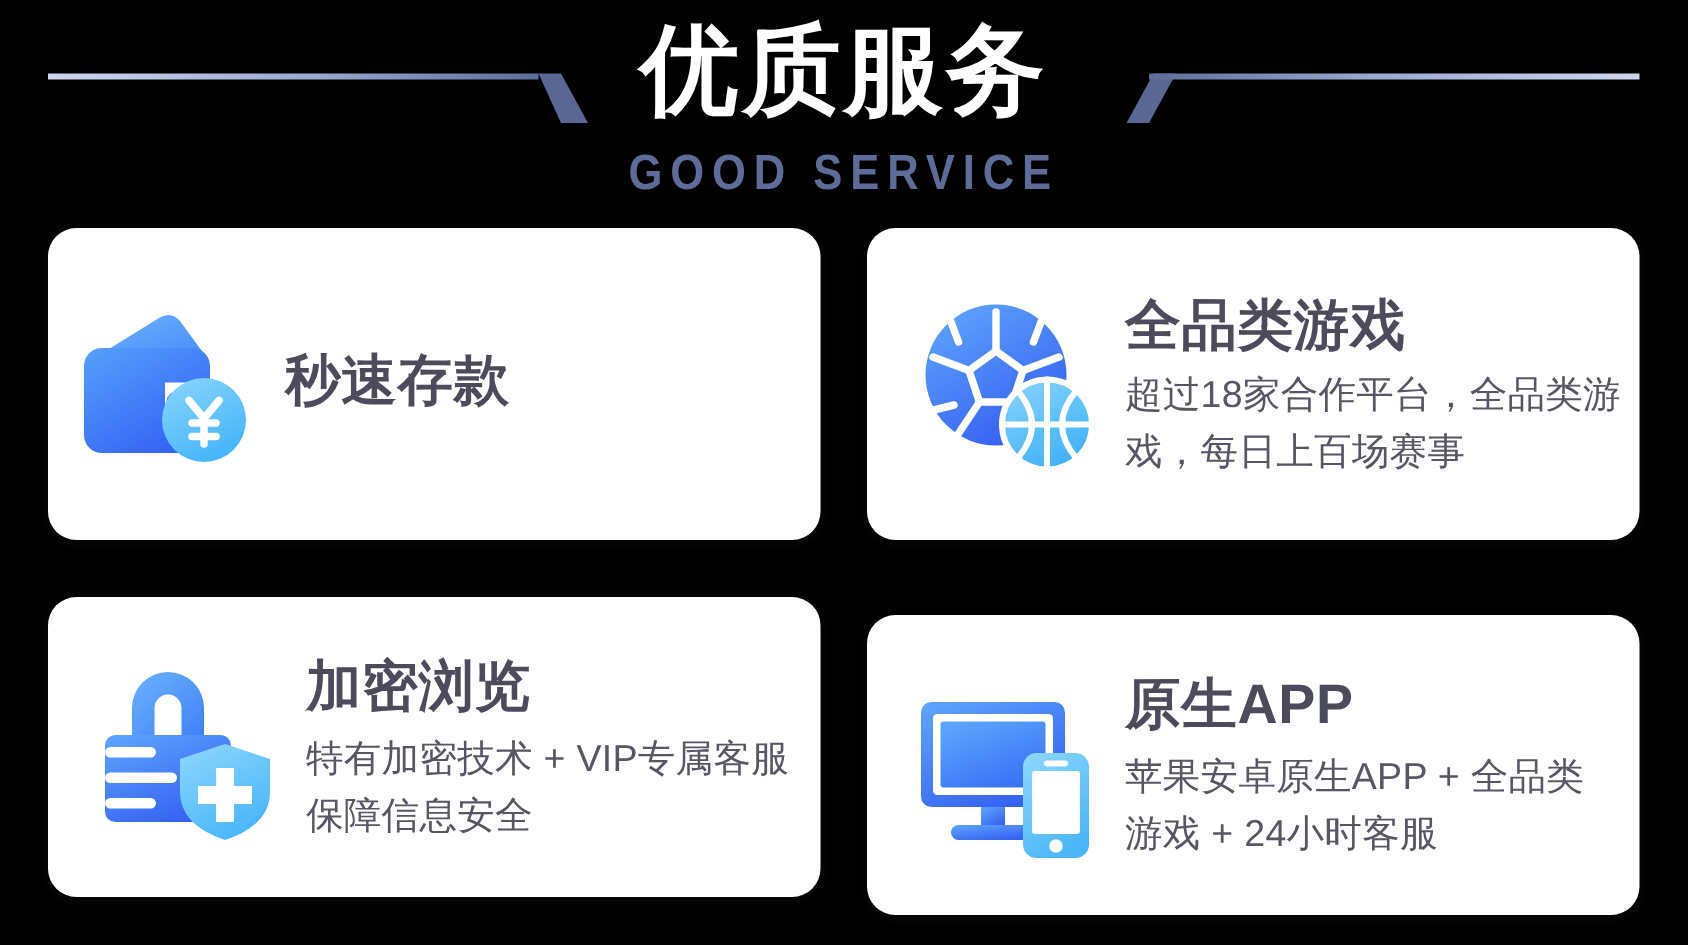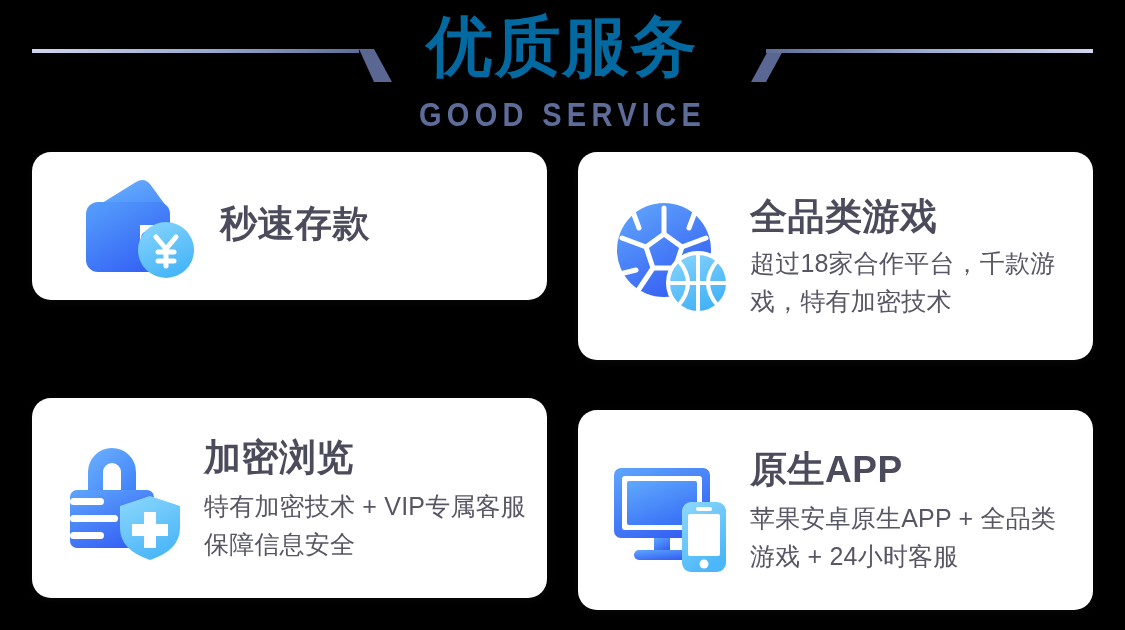--- a/index.html
+++ b/index.html
@@ -33,21 +33,21 @@
   }
   .header-title {
     position: absolute;
     left: 0;
     top: 6px;
     width: 1125px;
     text-align: center;
     font-size: 66px;
     line-height: 80px;
     font-weight: 900;
-    color: #0369a1;
+    color: #ffffff;
     letter-spacing: 2px;
     white-space: nowrap;
     font-family: "Liberation Sans", "DejaVu Sans", sans-serif;
   }
   .header-sub {
     position: absolute;
     left: 0;
     top: 96px;
     width: 1125px;
     text-align: center;
@@ -72,21 +72,21 @@
   .card {
     position: absolute;
     width: 515px;
     background: #ffffff;
     border-radius: 19px;
     box-shadow: 0 2px 10px rgba(255,255,255,0.04);
     display: flex;
     align-items: center;
     box-sizing: border-box;
   }
-  .card.c0 { left: 0;    top: 0;   height: 148px; padding: 0 16px 0 46px; }
+  .card.c0 { left: 0;    top: 0;   height: 208px; padding: 0 16px 0 16px; }
   .card.c1 { left: 546px; top: 0;   height: 208px; padding: 0 0 0 30px; }
   .card.c2 { left: 0;    top: 246px; height: 200px; padding: 0 16px 0 30px; justify-content: center; }
   .card.c3 { left: 546px; top: 246px; height: 200px; padding: 0 16px 0 30px; margin-top: 12px; }
 
   .card-icon {
     flex: 0 0 auto;
     width: 128px;
     height: 128px;
     position: relative;
     margin-right: 14px;
@@ -226,21 +226,21 @@
           <circle cx="90" cy="91" r="30"></circle>
           <path d="M90 61 V121"></path>
           <path d="M60 91 H120"></path>
           <path d="M70 68 Q90 91 70 114"></path>
           <path d="M110 68 Q90 91 110 114"></path>
         </g>
       </svg>
     </div>
     <div class="card-text">
       <div class="card-title">全品类游戏</div>
-      <div class="card-desc">超过18家合作平台，千款游戏，特有加密技术</div>
+      <div class="card-desc">超过18家合作平台，全品类游戏，每日上百场赛事</div>
     </div>
   </div>
 
   <div class="card c2">
     <div class="card-icon">
       <svg viewBox="0 0 128 128">
         <defs>
           <linearGradient id="lockGrad" x1="0" y1="0" x2="0.6" y2="1">
             <stop offset="0%" stop-color="#5ea6fd"></stop>
             <stop offset="100%" stop-color="#3662f4"></stop>

